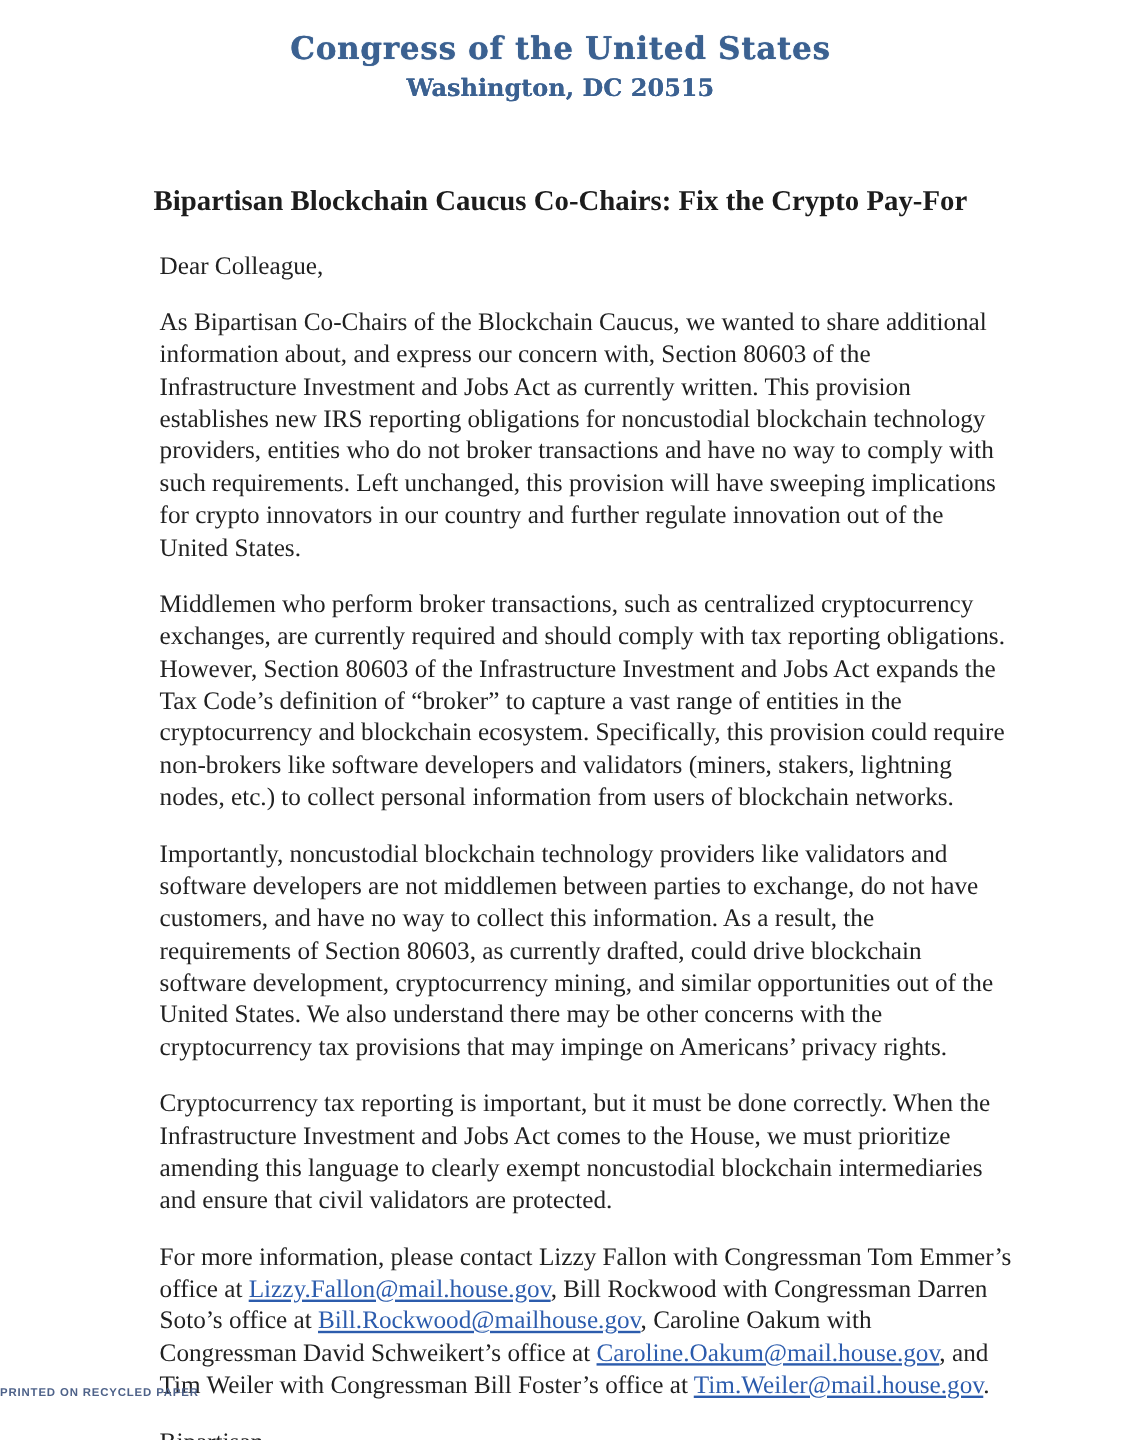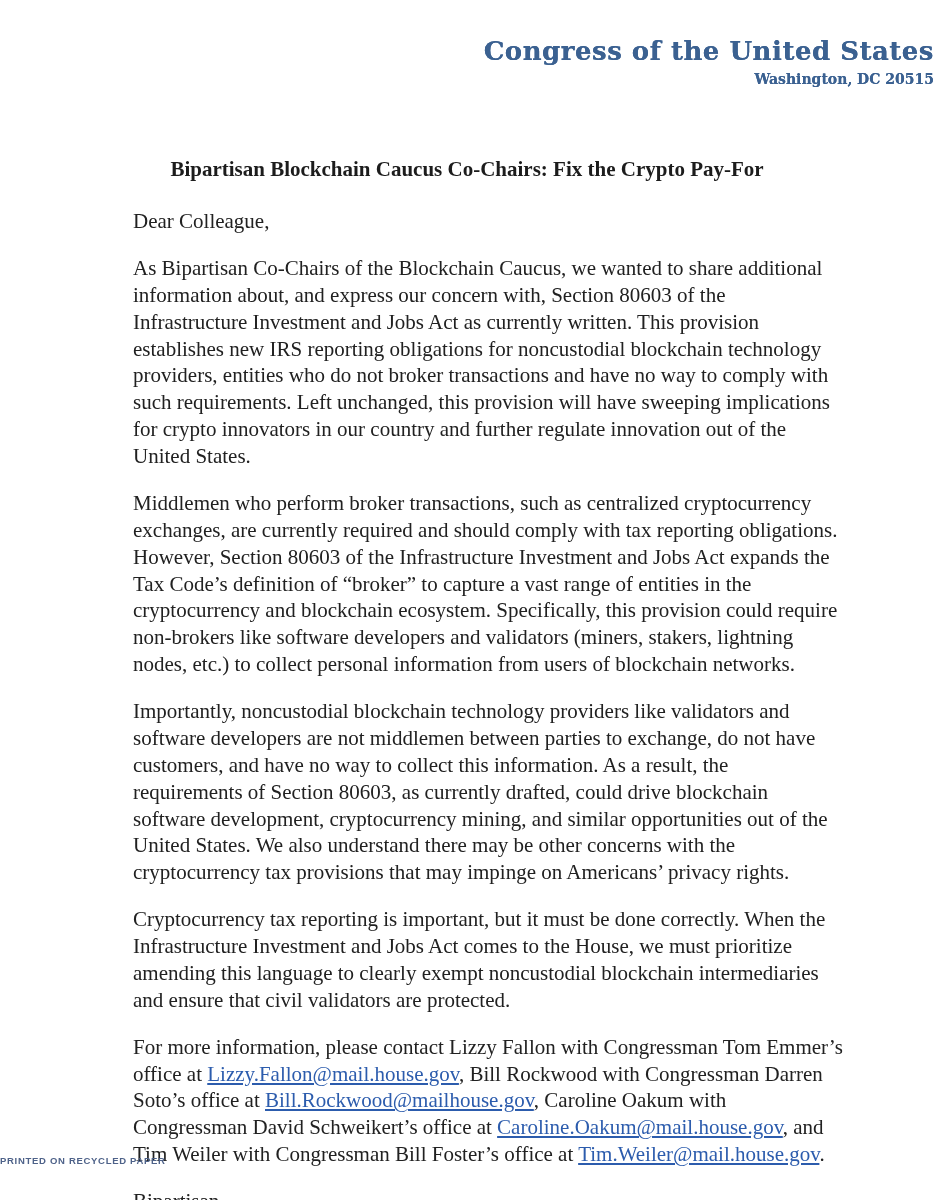--- a/index.html
+++ b/index.html
@@ -11,40 +11,40 @@
     position: relative;
     width: 934px;
     height: 1200px;
     margin: 0 auto;
     background: #ffffff;
     font-family: "Liberation Serif", serif;
     color: var(--body-text, #212121);
     overflow: hidden;
   }
   .letterhead {
-    padding-top: 36px;
-    text-align: right;
+    padding-top: 26px;
+    text-align: center;
     color: var(--letterhead-blue, #3b6191);
     font-family: "DejaVu Serif", serif;
     font-weight: bold;
   }
   .letterhead-line1 {
     font-size: 26px;
     letter-spacing: 0.5px;
     text-shadow: 0 0 0.6px var(--letterhead-blue, #3b6191);
   }
   .letterhead-line2 {
-    font-size: 14px;
+    font-size: 20px;
     margin-top: 5px;
     text-shadow: 0 0 0.5px var(--letterhead-blue, #3b6191);
   }
   .letter-title {
     margin: 70px 0 16px 0;
     text-align: center;
-    font-size: 21px;
+    font-size: 24px;
     font-weight: bold;
     color: #1c1c1c;
   }
   .letter-body {
     width: 710px;
     margin: 26px 0 0 133px;
     font-size: 21px;
     line-height: 1.28;
   }
   .letter-body p {

